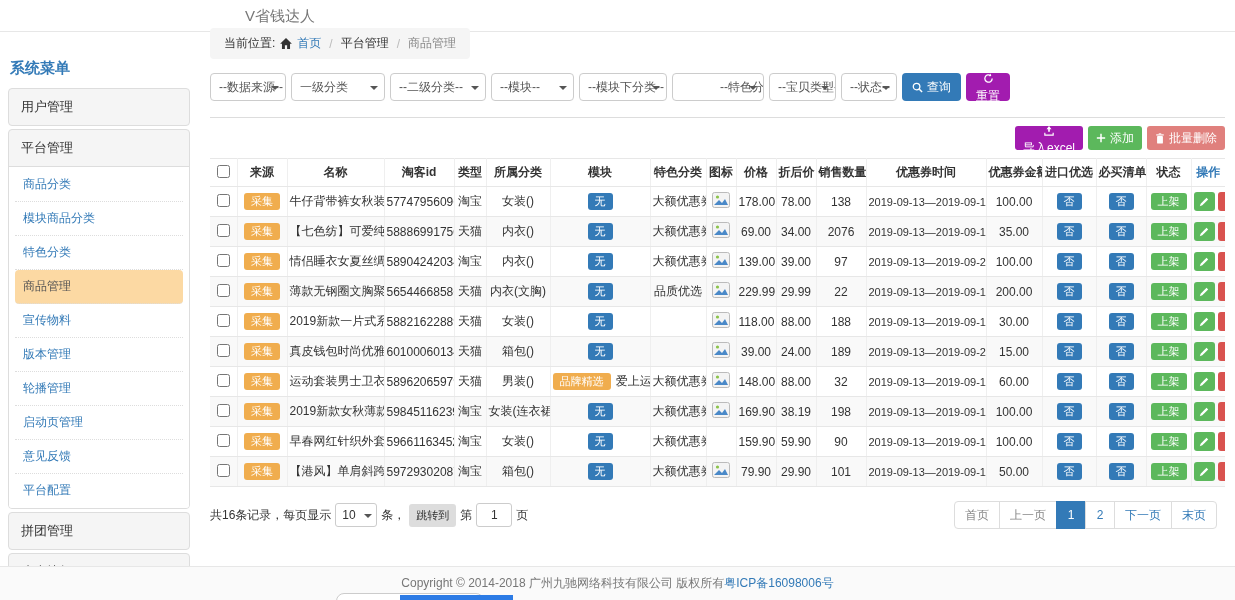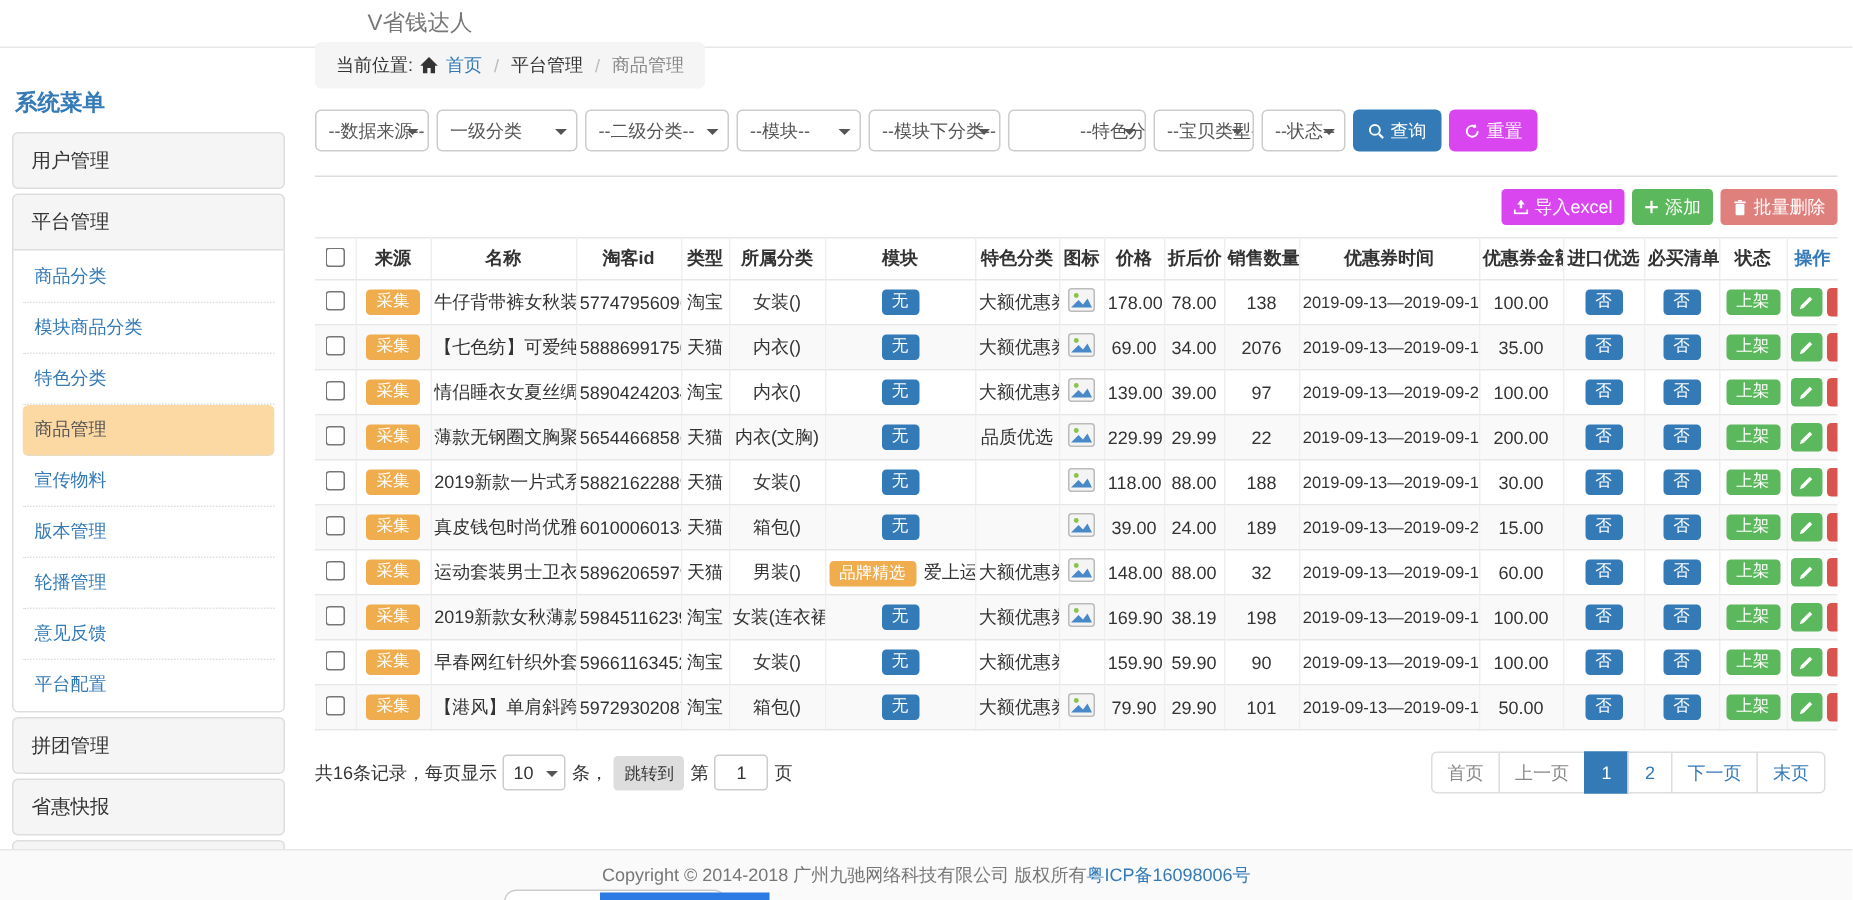--- a/index.html
+++ b/index.html
@@ -34,21 +34,21 @@
 
   .filter-row { display:flex; align-items:flex-start; gap:5px; margin-top:14px; }
   .fake-select { position:relative; height:28px; line-height:26px; border:1px solid #ccc; border-radius:4px; background:#fff; color:#555; padding:0 16px 0 8px; cursor:pointer; white-space:nowrap; overflow:hidden; }
   .fake-select:after { content:""; position:absolute; right:6px; top:12px; border-left:4px solid transparent; border-right:4px solid transparent; border-top:4px solid #555; }
   .sel-source { width:76px; }
   .name-input { width:112px; height:28px; border:1px solid #ccc; border-radius:4px; padding:0 8px; font-size:12px; color:#555; }
   .fs-0 { width:94px; } .fs-1 { width:96px; } .fs-2 { width:83px; } .fs-3 { width:88px; }
   .fs-4 { width:92px;padding-left:47px; } .fs-5 { width:67px; } .fs-6 { width:56px; }
   .btn { display:inline-flex; align-items:center; gap:4px; height:28px; padding:0 10px; border:none; border-radius:4px; color:#fff; font-size:12px; cursor:pointer; font-family:inherit; }
   .btn-primary { background:#337ab7; }
-  .btn-info { background:#d946ef; }
+  .btn-info { background:#a21caf;flex-direction:column; }
   .btn-success { background:#5cb85c; }
   .btn-danger-soft { background:#e0807d; }
 
   .panel-line { border-top:1px solid #ddd; margin-top:16px; }
   .actions { display:flex; justify-content:flex-end; gap:5px; margin:8px 0 8px 0; }
   .btn-sm { height:24px; padding:0 8px; border-radius:3px; font-size:12px; }
 
   
   table { width:1015px; border-collapse:collapse; table-layout:fixed; }
   th { font-weight:bold; color:#333; }
@@ -117,20 +117,21 @@
   <div class="side-sub-item">特色分类</div>
 
   <div class="side-sub-item active">商品管理</div>
 
   <div class="side-sub-item">宣传物料</div>
 
   <div class="side-sub-item">版本管理</div>
 
   <div class="side-sub-item">轮播管理</div>
 
+  <div class="side-sub-item">启动页管理</div>
 
   <div class="side-sub-item">意见反馈</div>
 
   <div class="side-sub-item">平台配置</div>
 </div>
   </div>
 
   <div class="side-panel">
     <div class="side-header"><span>拼团管理</span></div>
 

